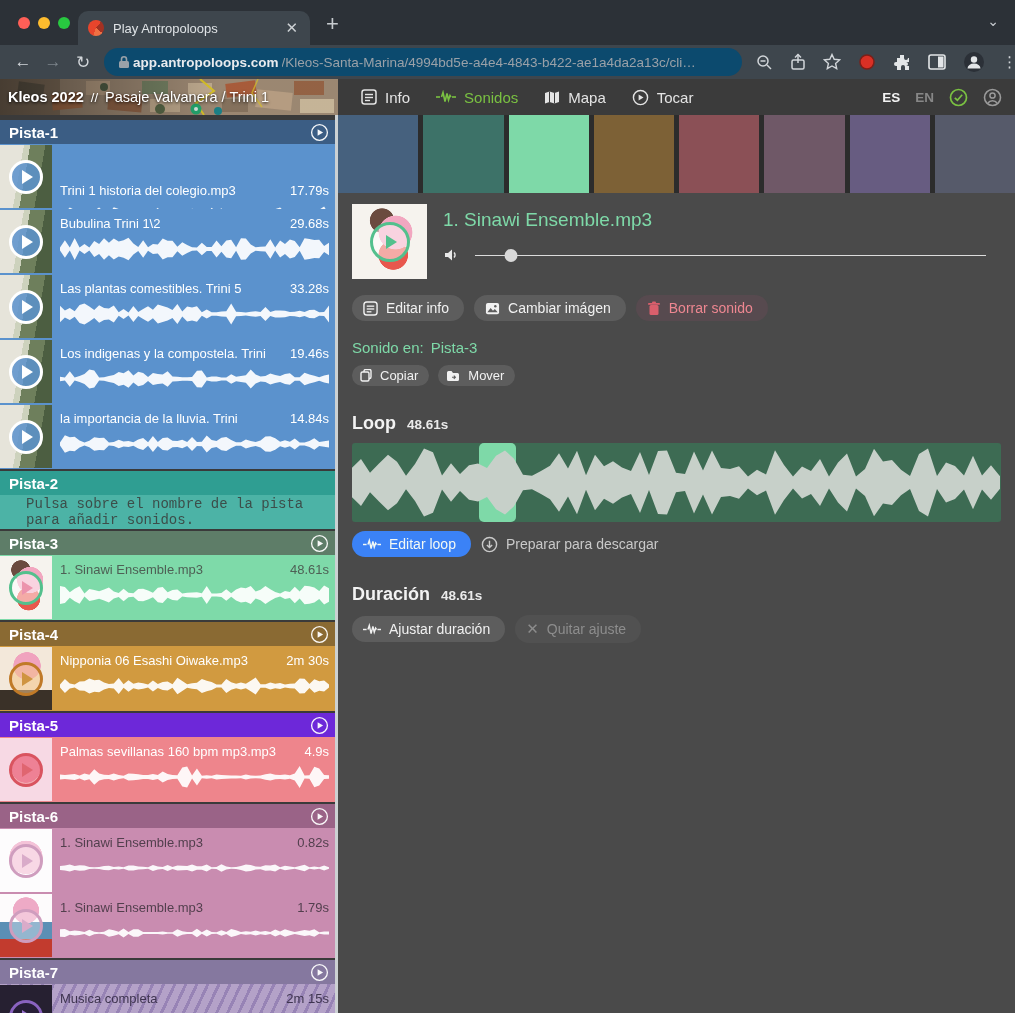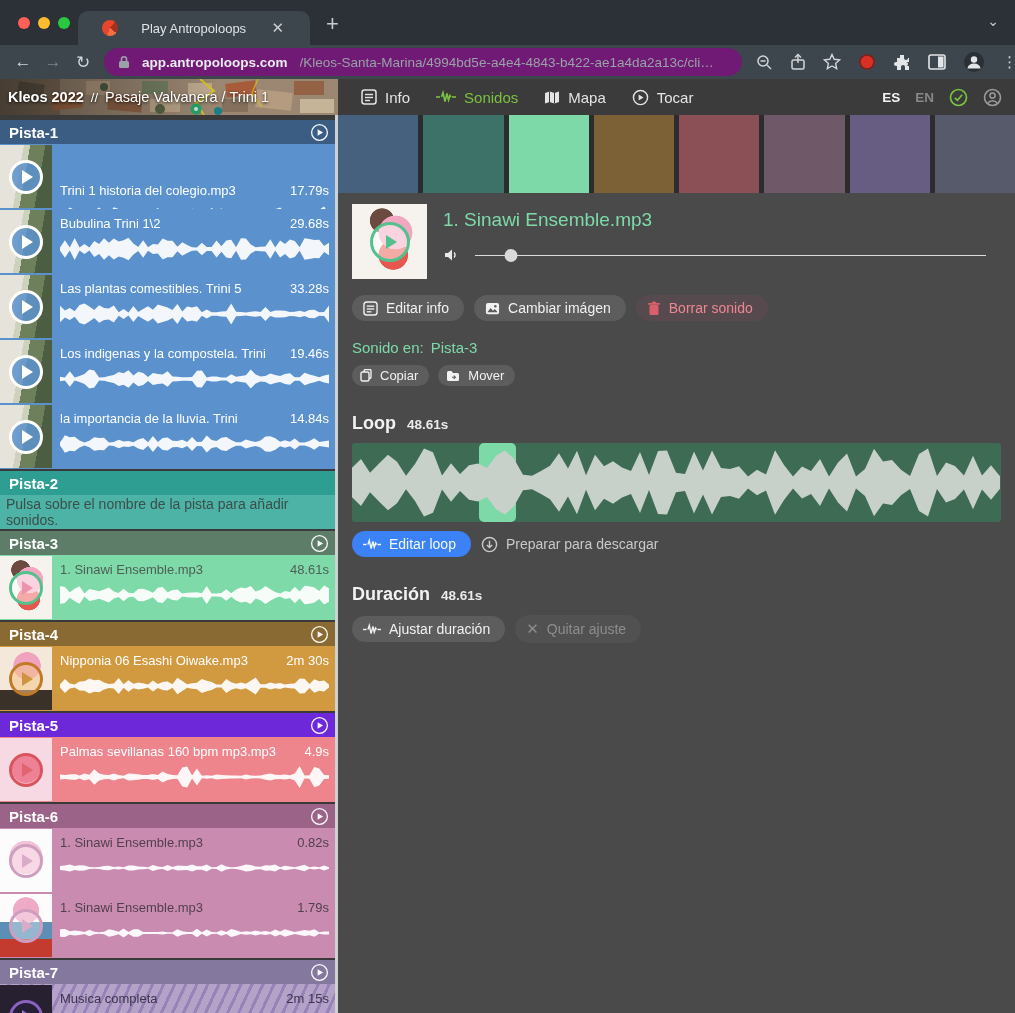--- a/index.html
+++ b/index.html
@@ -5,33 +5,33 @@
   * { margin:0; padding:0; box-sizing:border-box; }
   html,body { width:1015px; height:1013px; overflow:hidden; }
   body { font-family:"Liberation Sans", sans-serif; background:#4a4a4a; position:relative; }
 
   
   .tabstrip { height:45px; background:#2c3137; position:relative; }
   .lights { position:absolute; left:18px; top:17px; display:flex; gap:8px; }
   .light { width:12px; height:12px; border-radius:50%; }
   .light.r { background:#ff5f57; } .light.y { background:#febc2e; } .light.g { background:#28c840; }
   .tab { position:absolute; left:78px; top:11px; width:232px; height:34px; background:#3e464d;
-         border-radius:10px 10px 0 0; display:flex; align-items:center; padding:0 24px; gap:9px;text-align:center; }
+         border-radius:10px 10px 0 0; display:flex; align-items:center; padding:0 10px; gap:9px; }
   .favicon { width:16px; height:16px; border-radius:50%; flex:none;
              background:conic-gradient(from 200deg,#e8452c 0 55%,#a33122 55% 80%,#f07043 80%); }
   .tab-title { color:#dfe3e6; font-size:13px; flex:1; white-space:nowrap; overflow:hidden; }
   .tab-close { color:#cdd1d4; font-size:15px; padding:0 2px; }
   .newtab { position:absolute; left:326px; top:11px; color:#c6cace; font-size:22px; font-weight:300; }
   .tabchev { position:absolute; right:16px; top:13px; color:#c6cace; font-size:14px; }
 
   .toolbar { height:34px; background:#3e464d; display:flex; align-items:center; padding:0 8px; }
   .navbtn { width:30px; text-align:center; color:#d2d6da; font-size:17px; flex:none; }
   .navbtn.dim { color:#7d858c; }
-  .urlbar { margin-left:6px; width:638px; height:28px; border-radius:14px; background:#701a75;
-            display:flex; align-items:center; padding:0 14px; gap:12px; flex:none; }
+  .urlbar { margin-left:6px; width:638px; height:28px; border-radius:14px; background:#0c4a6e;
+            display:flex; align-items:center; padding:0 14px; gap:3px; flex:none; }
   .url-host { color:#e9ebee; font-size:13.5px; font-weight:600; }
   .url-path { color:#9aa1a8; font-size:13.5px; white-space:nowrap; overflow:hidden; }
   .tb-icons { display:flex; align-items:center; gap:17px; margin-left:14px; }
   .tb-icons svg { display:block; }
 
   
   .topbar { height:36px; background:#3b3b3b; display:flex; align-items:center; position:relative; }
   .map { width:338px; height:36px; flex:none; position:relative; overflow:hidden; }
   .map svg { display:block; }
   .map-shade { position:absolute; inset:0; background:linear-gradient(90deg,rgba(0,0,0,.5),rgba(0,0,0,.08) 65%); }
@@ -60,21 +60,21 @@
   .playring { position:absolute; left:50%; top:50%; transform:translate(-50%,-50%);
               width:34px; height:34px; border-radius:50%; border:3px solid #fff;
               display:flex; align-items:center; justify-content:center; }
   .playtri { width:0; height:0; border-left:11px solid #fff; border-top:7px solid transparent;
              border-bottom:7px solid transparent; margin-left:3px; }
   .clip-main { flex:1; padding:7px 9px 0 8px; overflow:hidden; }
   .clip-top { display:flex; font-size:13px; align-items:baseline; }
   .clip-title { flex:1; white-space:nowrap; overflow:hidden; }
   .clip-dur { margin-left:8px; flex:none; }
   .clip-wave { display:block; width:100%; height:30px; margin-top:3px; }
-  .hint-row { height:34px; display:flex; align-items:center; padding:0 6px; font-size:14px; }
+  .hint-row { height:34px; display:flex; align-items:center; padding:0 26px; font-size:14px;font-family:Liberation Mono, monospace; }
   .striped { background:repeating-linear-gradient(115deg,#b4a2c8 0 7px,#9783b5 7px 10px); }
 
   
   .t-ivy { background:linear-gradient(100deg,#e6e4da 0 38%,#cdd2bd 38% 48%,#6e7f5c 48% 72%,#4c5e41 72%); }
   .t-peppa { background:radial-gradient(circle at 58% 38%,#f2a7c0 0 26%,rgba(0,0,0,0) 27%),
              radial-gradient(circle at 40% 22%,#6b4b3f 0 16%,rgba(0,0,0,0) 17%),
              radial-gradient(circle at 55% 68%,#e8574d 0 22%,rgba(0,0,0,0) 23%),#f6f3ee; }
   .t-trophy { background:radial-gradient(circle at 52% 30%,#f0a3be 0 26%,rgba(0,0,0,0) 27%),
               linear-gradient(#f3e8da 0 68%,#3a3128 68%),#f3e8da; }
   .t-pink { background:radial-gradient(circle at 50% 48%,#ee7ba2 0 34%,rgba(0,0,0,0) 35%),#f7d9e4; }

